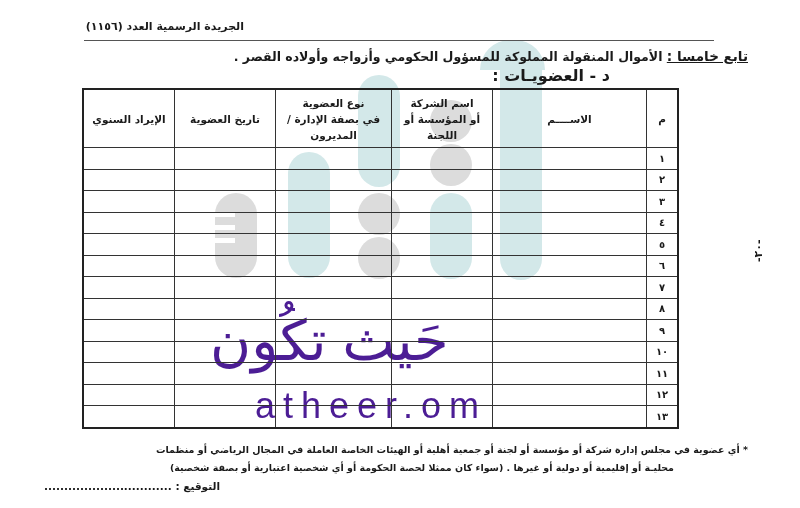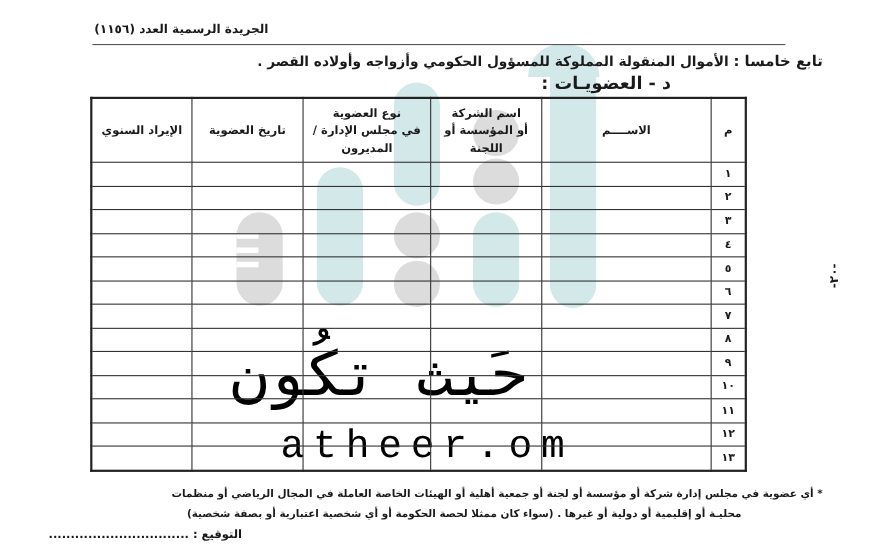--- a/index.html
+++ b/index.html
@@ -1,29 +1,29 @@
 <!DOCTYPE html>
 <html><head>
 <meta charset="utf-8">
 <style>
   html, body { margin: 0; padding: 0; background: #ffffff; }
   body { width: 800px; height: 508px; position: relative; overflow: hidden; font-family: "DejaVu Sans", sans-serif; color: #1a1a1a; }
   .abs { position: absolute; }
   .hdr-title { left: 84px; top: 20px; width: 160px; text-align: right; font-size: 11px; font-weight: bold; direction: rtl; }
   .hdr-rule { left: 84px; top: 40px; width: 630px; height: 1px; background: #555; }
   .section-title { right: 52px; top: 48px; width: 720px; direction: rtl; font-size: 12.5px; font-weight: bold; white-space: nowrap; }
-  .section-title .lead { font-size: 13.5px; }
+  .section-title .lead { font-size: 13.5px; text-decoration: underline; }
   .subsection { right: 190px; top: 66px; direction: rtl; font-size: 16px; font-weight: bold; white-space: nowrap; }
   .page-num { left: 752px; top: 262px; font-size: 11px; font-weight: bold; transform: rotate(-90deg); transform-origin: left top; direction: rtl; white-space: nowrap; }
 
   
   .wm { position: absolute; z-index: 0; }
   .wm-teal { background: #d3e8e9; border-radius: 24px; }
   .wm-gray { background: #dcdcdc; border-radius: 50%; }
-  .wm-text { color: #000000; font-family: Liberation Mono, monospace; font-weight: 300; }
+  .wm-text { color: #4c1d95; font-family: Liberation Sans, sans-serif; font-weight: 300; }
 
   table.members { position: absolute; left: 82px; top: 88px; width: 592px; border-collapse: collapse; z-index: 1; direction: rtl; table-layout: fixed; }
   table.members th, table.members td { border: 1px solid #333; padding: 0; text-align: center; font-size: 10.5px; font-weight: bold; }
   table.members th { height: 57px; line-height: 16px; }
   table.members td { height: 20.5px; font-size: 10px; }
   table.members { border: 2px solid #222; }
   .col-m { width: 30px; }
   .col-name { width: 153px; }
   .col-company { width: 100px; }
   .col-type { width: 115px; }
@@ -69,21 +69,21 @@
   <thead>
     <tr>
       <th class="col-m">م</th>
       <th class="col-name">الاســــم</th>
       <th class="col-company">
         <div>اسم الشركة</div>
         <div>أو المؤسسة أو اللجنة</div>
       </th>
       <th class="col-type">
         <div>نوع العضوية</div>
-        <div>في مجلس الإدارة /</div>
+        <div>في بصفة الإدارة /</div>
         <div>المديرون</div>
       </th>
       <th class="col-date">تاريخ العضوية</th>
       <th class="col-income">الإيراد السنوي</th>
     </tr>
   </thead>
   <tbody>
     <tr>
         <td>١</td>
         <td></td>

